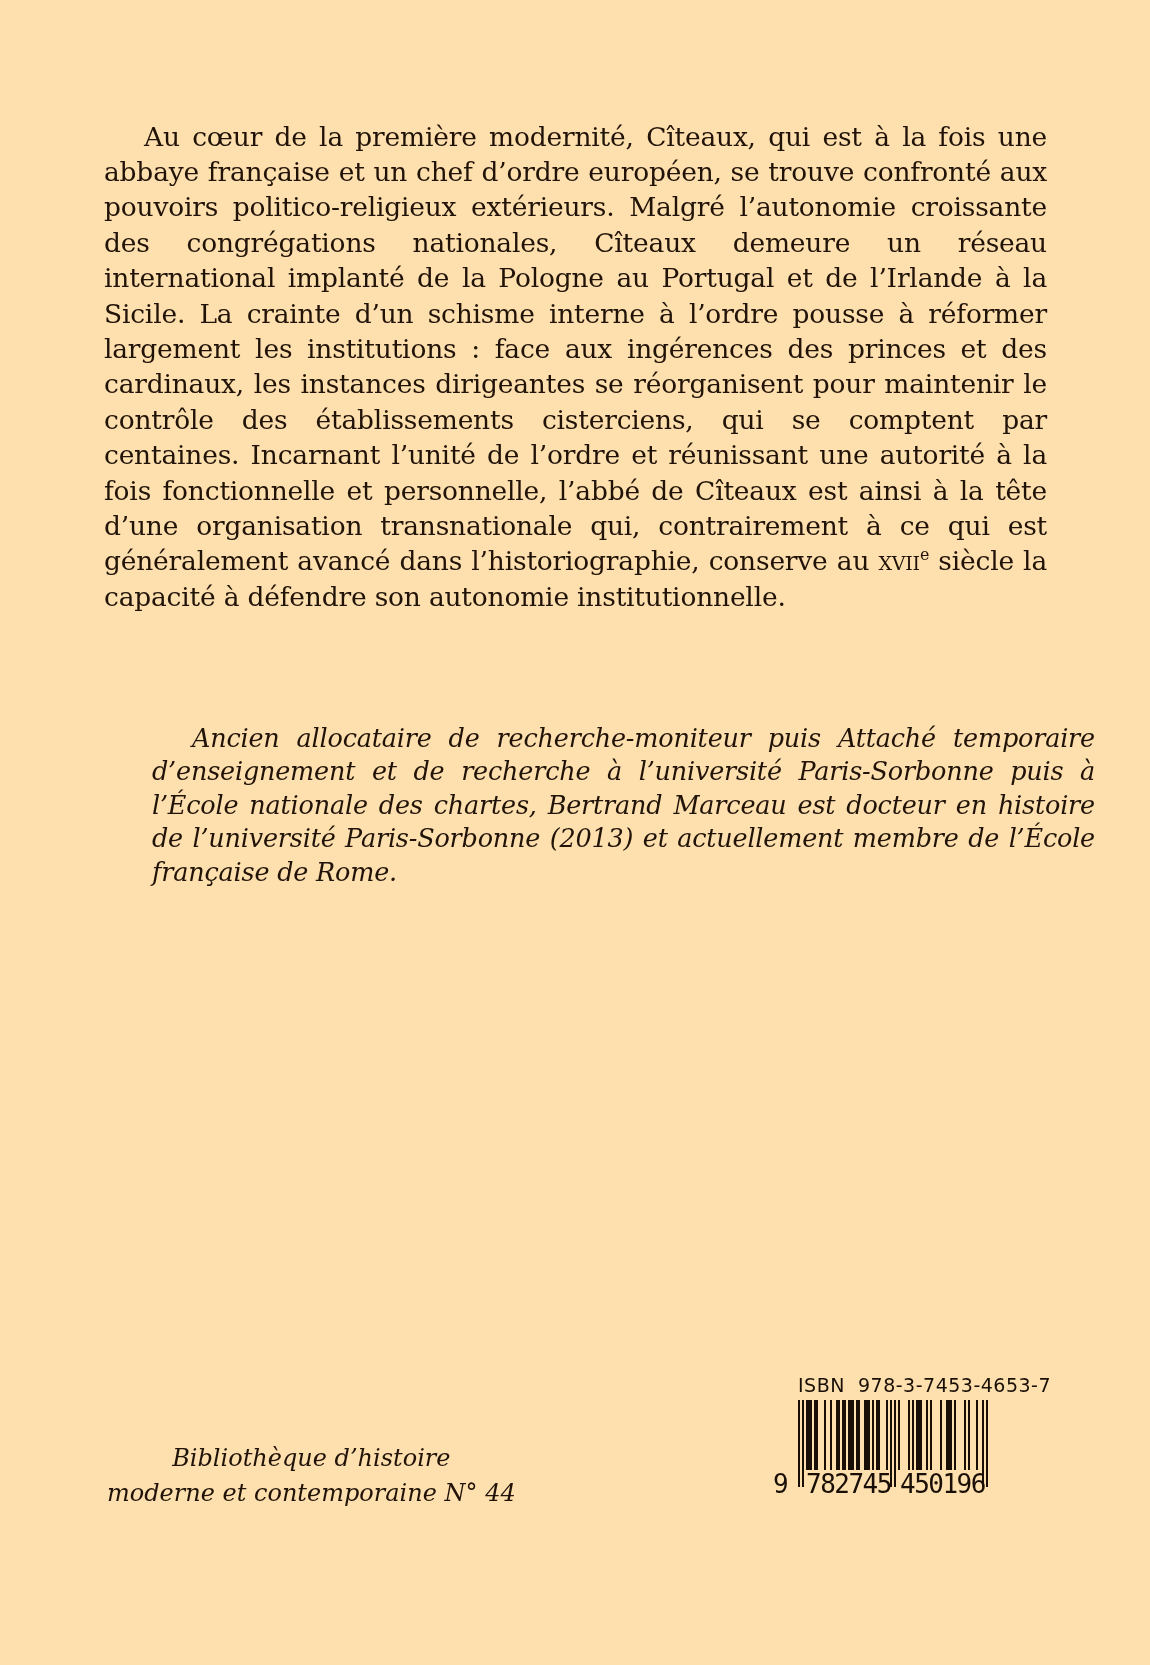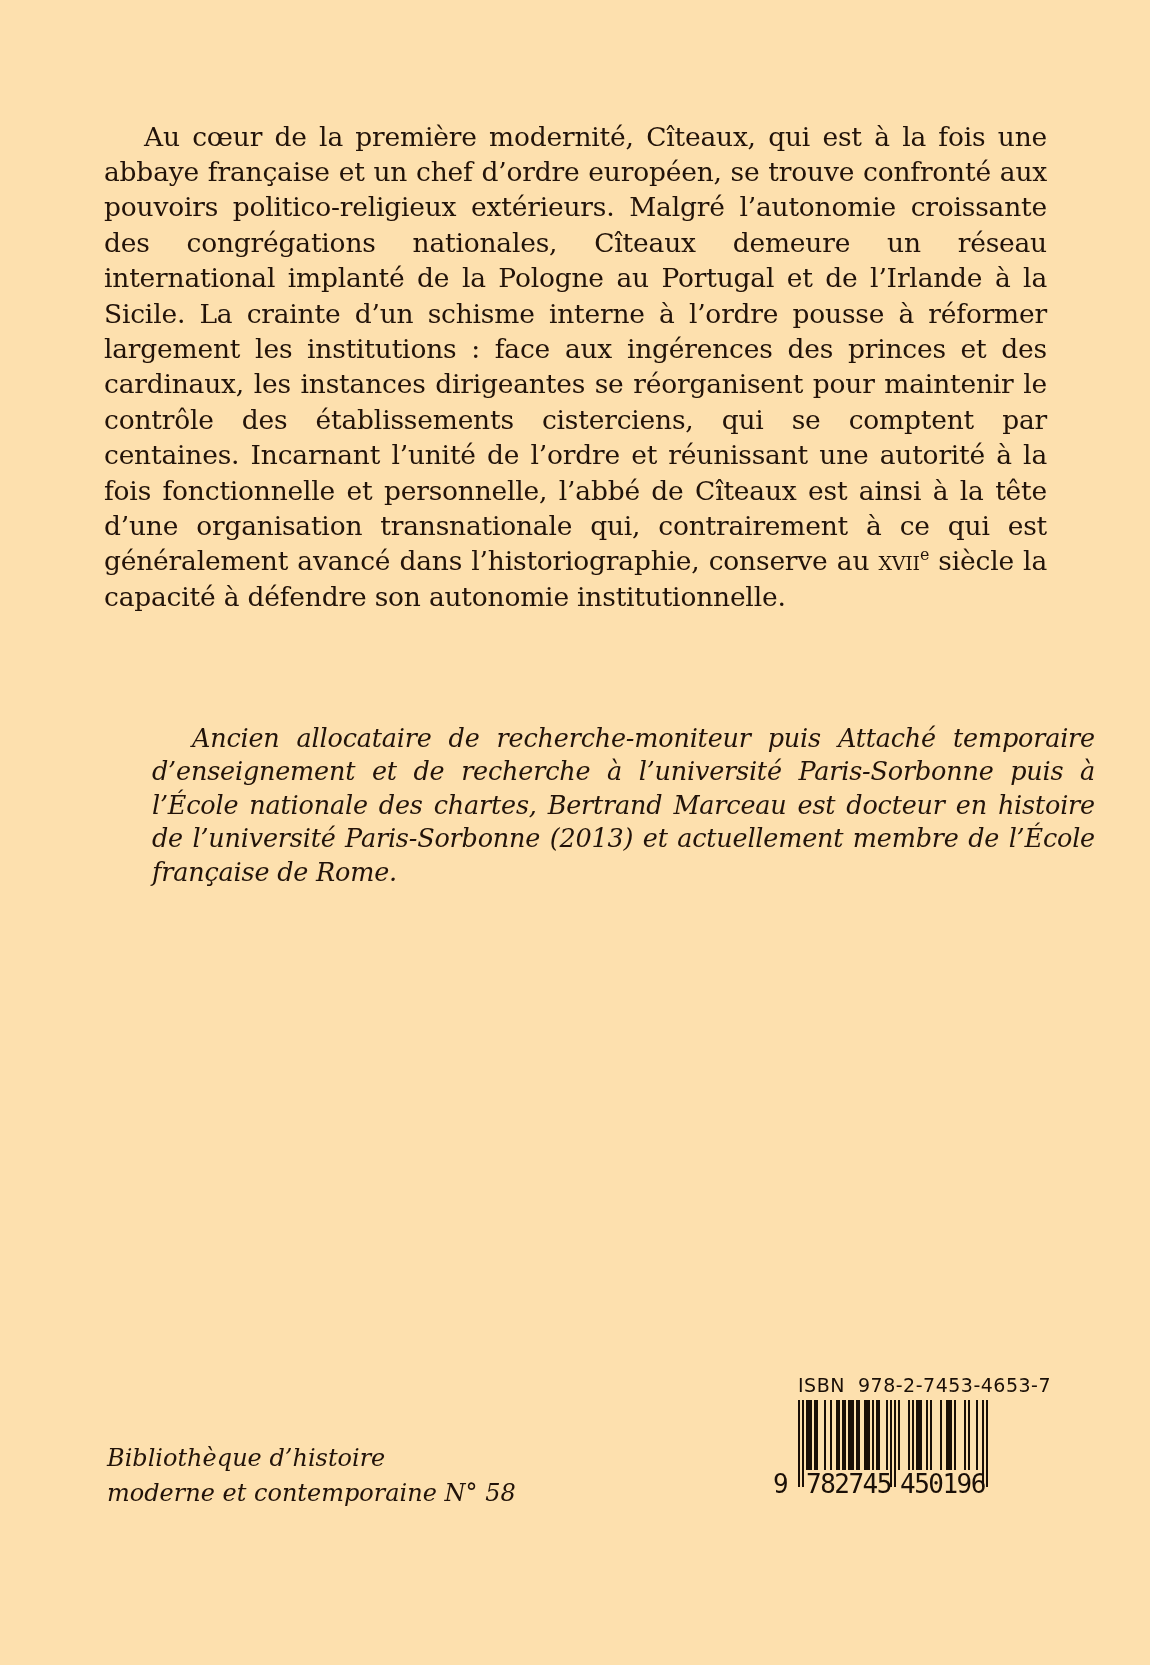--- a/index.html
+++ b/index.html
@@ -47,20 +47,21 @@
     letter-spacing: -0.2px;
     margin-left: 48px;
   }
   .collection {
     position: absolute;
     left: 107px;
     top: 1441px;
     font-size: 24px;
     line-height: 34.5px;
     font-style: italic;
+    text-align: center;
   }
   .barcode-block {
     position: absolute;
     left: 772px;
     top: 1374px;
     width: 240px;
     color: #1a0f07;
   }
   .isbn-label {
     margin-left: 26px;
@@ -109,25 +110,25 @@
 <body>
 
 <div class="page">
 
   <p class="synopsis"><span>Au cœur de la première modernité, Cîteaux, qui est à la fois une abbaye française et un chef d’ordre européen, se trouve confronté aux pouvoirs politico-religieux extérieurs. Malgré l’autonomie croissante des congrégations nationales, Cîteaux demeure un réseau international implanté de la Pologne au Portugal et de l’Irlande à la Sicile. La crainte d’un schisme interne à l’ordre pousse à réformer largement les institutions : face aux ingérences des princes et des cardinaux, les instances dirigeantes se réorganisent pour maintenir le contrôle des établissements cisterciens, qui se comptent par centaines. Incarnant l’unité de l’ordre et réunissant une autorité à la fois fonctionnelle et personnelle, l’abbé de Cîteaux est ainsi à la tête d’une organisation transnationale qui, contrairement à ce qui est généralement avancé dans l’historiographie, conserve au </span><span class="sc">xvii</span><span class="sup">e</span><span> siècle la capacité à défendre son autonomie institutionnelle.</span></p>
 
   <p class="bio">Ancien allocataire de recherche-moniteur puis Attaché temporaire d’enseignement et de recherche à l’université Paris-Sorbonne puis à l’École nationale des chartes, Bertrand Marceau est docteur en histoire de l’université Paris-Sorbonne (2013) et actuellement membre de l’École française de Rome.</p>
 
   <div class="collection">
     <div>Bibliothèque d’histoire</div>
-    <div>moderne et contemporaine N° 58</div>
+    <div>moderne et contemporaine N° 44</div>
   </div>
 
   <div class="barcode-block">
-    <div class="isbn-label">ISBN  978-2-7453-4653-7</div>
+    <div class="isbn-label">ISBN  978-3-7453-4653-7</div>
     <div class="ean">
       <div class="ean-bars" id="ean-bars">
           <div class="module bar tall"></div>
           <div class="module"></div>
           <div class="module bar tall"></div>
           <div class="module"></div>
           <div class="module bar"></div>
           <div class="module bar"></div>
           <div class="module bar"></div>
           <div class="module"></div>

